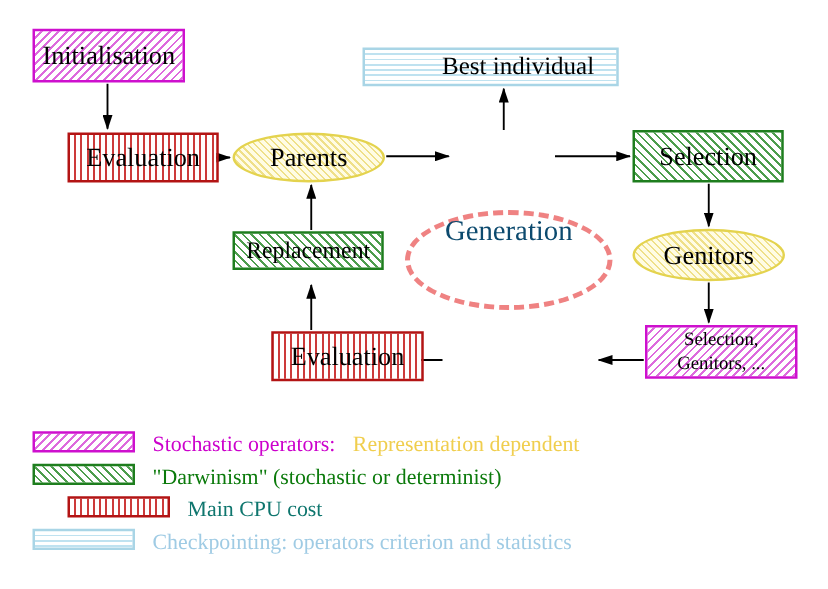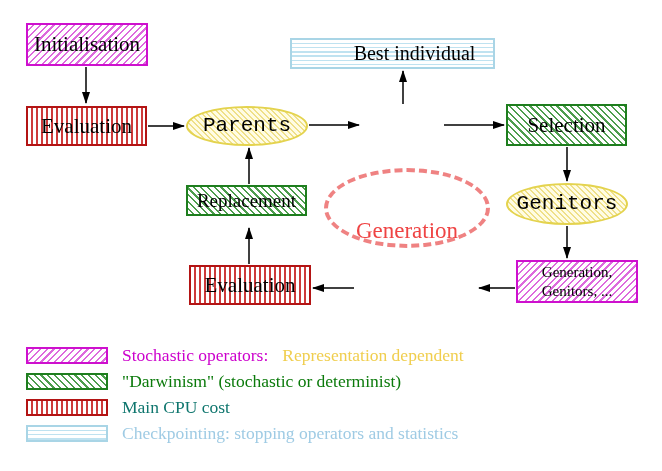--- a/index.html
+++ b/index.html
@@ -19,41 +19,41 @@
     border:2px solid #ce10ce;
     background:repeating-linear-gradient(135deg,#ffffff 0 3.2px,#dd6add 3.2px 4.8px);
   }
   .fill-green{
     border:2px solid #1e7e1e;
     background:repeating-linear-gradient(45deg,#ffffff 0 3.2px,#4d9d4d 3.2px 4.8px);
   }
   .fill-red{
     border:2px solid #b31414;
     background:repeating-linear-gradient(90deg,#ffffff 0 3.4px,#cd3a3a 3.4px 5px);
+    margin-left:28px;
   }
   .fill-blue{
     border:2px solid #a9d5e6;
     background:repeating-linear-gradient(180deg,#ffffff 0 2.8px,#bfe2f0 2.8px 4.2px);
   }
   .fill-yellow{
     border:2px solid #e4d34e;
     background:repeating-linear-gradient(45deg,#fffce4 0 2.6px,#efe089 2.6px 4px);
-    font-family:Liberation Mono, monospace;
   }
   .generation{
     position:absolute;z-index:2;box-sizing:border-box;
     border:4px dashed #ef8282;border-radius:50%;
-    display:flex;align-items:flex-end;justify-content:center;
-    color:#ef4444;font-size:23px;
+    display:flex;align-items:flex-start;justify-content:center;
+    color:#0c4a6e;font-size:23px;
   }
   .small-label{font-size:15px;line-height:1.25;}
   .best{font-size:20px;padding-left:44px;}
   .legend-row{
     position:absolute;z-index:2;left:26px;height:20px;
-    display:flex;align-items:center;gap:14px;white-space:nowrap;
+    display:flex;align-items:flex-start;gap:14px;white-space:nowrap;
   }
   .swatch{display:inline-block;box-sizing:border-box;width:82px;height:17px;flex:0 0 82px;}
   .legend-label{font-size:17.5px;}
   .sec{margin-left:14px;}
   .c-magenta{color:#cc00cc;}
   .c-gold{color:#f0ce4e;}
   .c-green{color:#0b7a0b;}
   .c-red{color:#0f766e;}
   .c-blue{color:#9fcbe4;}
 </style>
@@ -110,21 +110,21 @@
 
   <div class="node fill-green" style="left:186px;top:185px;width:121px;height:31px;font-size:19px">
     <span>Replacement</span>
   </div>
 
   <div class="generation" style="left:324px;top:168px;width:166px;height:80px">
     <span>Generation</span>
   </div>
 
   <div class="node fill-magenta small-label" style="left:516px;top:260px;width:122px;height:43px">
-    <span>Generation,</span>
+    <span>Selection,</span>
     <span>Genitors, ...</span>
   </div>
 
 
   <div class="node fill-red" style="left:189px;top:265px;width:122px;height:40px">
     <span>Evaluation</span>
   </div>
 
   <div class="legend-row" style="top:345px">
     <span class="swatch fill-magenta"></span>
@@ -136,16 +136,16 @@
     <span class="legend-label c-green">"Darwinism" (stochastic or determinist)</span>
   </div>
 
   <div class="legend-row" style="top:397px">
     <span class="swatch fill-red"></span>
     <span class="legend-label c-red">Main CPU cost</span>
   </div>
 
   <div class="legend-row" style="top:423px">
     <span class="swatch fill-blue"></span>
-    <span class="legend-label c-blue">Checkpointing: stopping operators and statistics</span>
+    <span class="legend-label c-blue">Checkpointing: operators criterion and statistics</span>
   </div>
 
 </div>
 
 </body></html>

